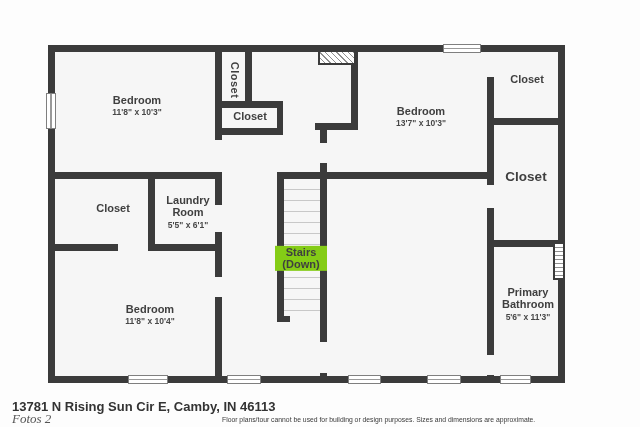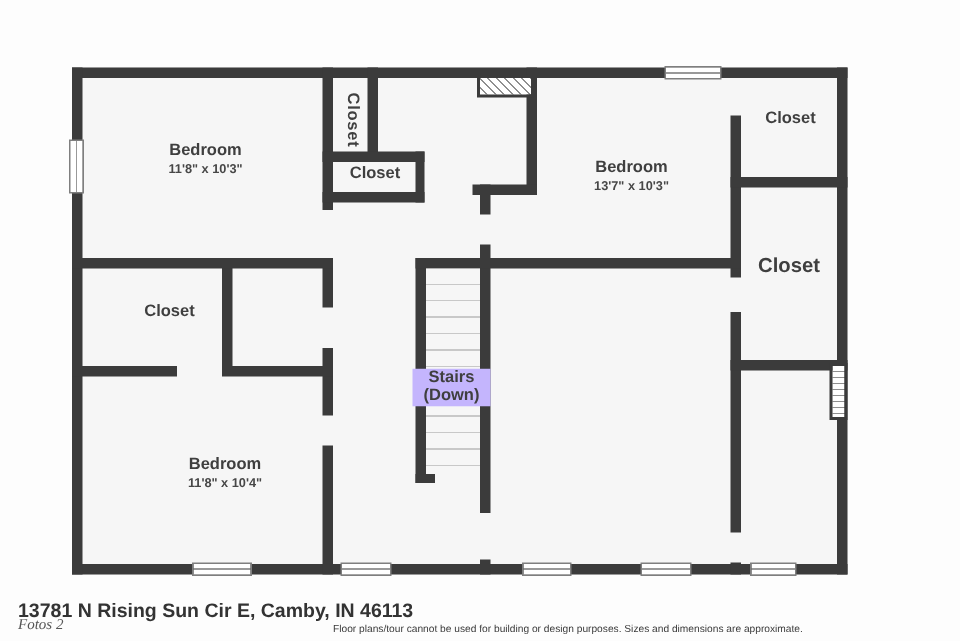--- a/index.html
+++ b/index.html
@@ -14,23 +14,23 @@
   .hatch.diag{background:repeating-linear-gradient(45deg,#fff 0 3px,#8f8f8f 3px 4px);}
   .hatch.rungs{background:repeating-linear-gradient(to bottom,#fff 0 3px,#8f8f8f 3px 4px);}
   #stair-treads{position:absolute;left:284px;top:179px;width:36px;height:139px;
      background:repeating-linear-gradient(to bottom,transparent 0 10px,#c8c8c8 10px 11px);}
   .lbl{position:absolute;transform:translate(-50%,-50%);text-align:center;white-space:nowrap;}
   .lbl .nm{font-weight:bold;font-size:11px;line-height:1.12;color:#3f3f3f;}
   .lbl .dm{font-weight:bold;font-size:8.5px;margin-top:1px;color:#474747;}
   .lbl.wrap{white-space:normal;}
   .lbl.big .nm{font-size:13.5px;}
   .lbl.vert .nm{writing-mode:vertical-rl;letter-spacing:.5px;}
-  .lbl .halo{background:#c4b5fd;padding:0 2px;display:inline-block;}
+  .lbl .halo{background:#84cc16;padding:0 2px;display:inline-block;}
   #address{position:absolute;left:12px;top:399px;font-size:13px;font-weight:bold;color:#333;}
-  #logo{position:absolute;left:12px;top:411px;font-size:10px;font-style:italic;
+  #logo{position:absolute;left:12px;top:411px;font-size:13px;font-style:italic;
         font-family:"Liberation Serif","DejaVu Serif",serif;color:#555;}
   #disclaimer{position:absolute;left:222px;top:416px;font-size:6.8px;color:#3a3a3a;}
 </style>
 </head>
 <body>
 
 <div id="stage">
   <div id="plan-fill"></div>
 
   <i class="w" style="left:48px;top:45px;width:517px;height:7px"></i>
@@ -102,28 +102,36 @@
   </div>
 
   <div class="lbl big" style="left:526px;top:177px">
     <div class="nm">Closet</div>
   </div>
 
   <div class="lbl" style="left:113px;top:208px">
     <div class="nm">Closet</div>
   </div>
 
+  <div class="lbl wrap" style="left:188px;top:212px;width:64px">
+    <div class="nm">Laundry Room</div>
+    <div class="dm">5'5" x 6'1"</div>
+  </div>
 
   <div class="lbl wrap" style="left:301px;top:259px;width:52px">
     <div class="nm halo">Stairs (Down)</div>
   </div>
 
 
   <div class="lbl" style="left:150px;top:315px">
     <div class="nm">Bedroom</div>
     <div class="dm">11'8" x 10'4"</div>
   </div>
 
+  <div class="lbl wrap" style="left:528px;top:304px;width:70px">
+    <div class="nm">Primary Bathroom</div>
+    <div class="dm">5'6" x 11'3"</div>
+  </div>
 
   <div id="address">13781 N Rising Sun Cir E, Camby, IN 46113</div>
   <div id="logo">Fotos 2</div>
   <div id="disclaimer">Floor plans/tour cannot be used for building or design purposes. Sizes and dimensions are approximate.</div>
 </div>
 
 </body></html>

